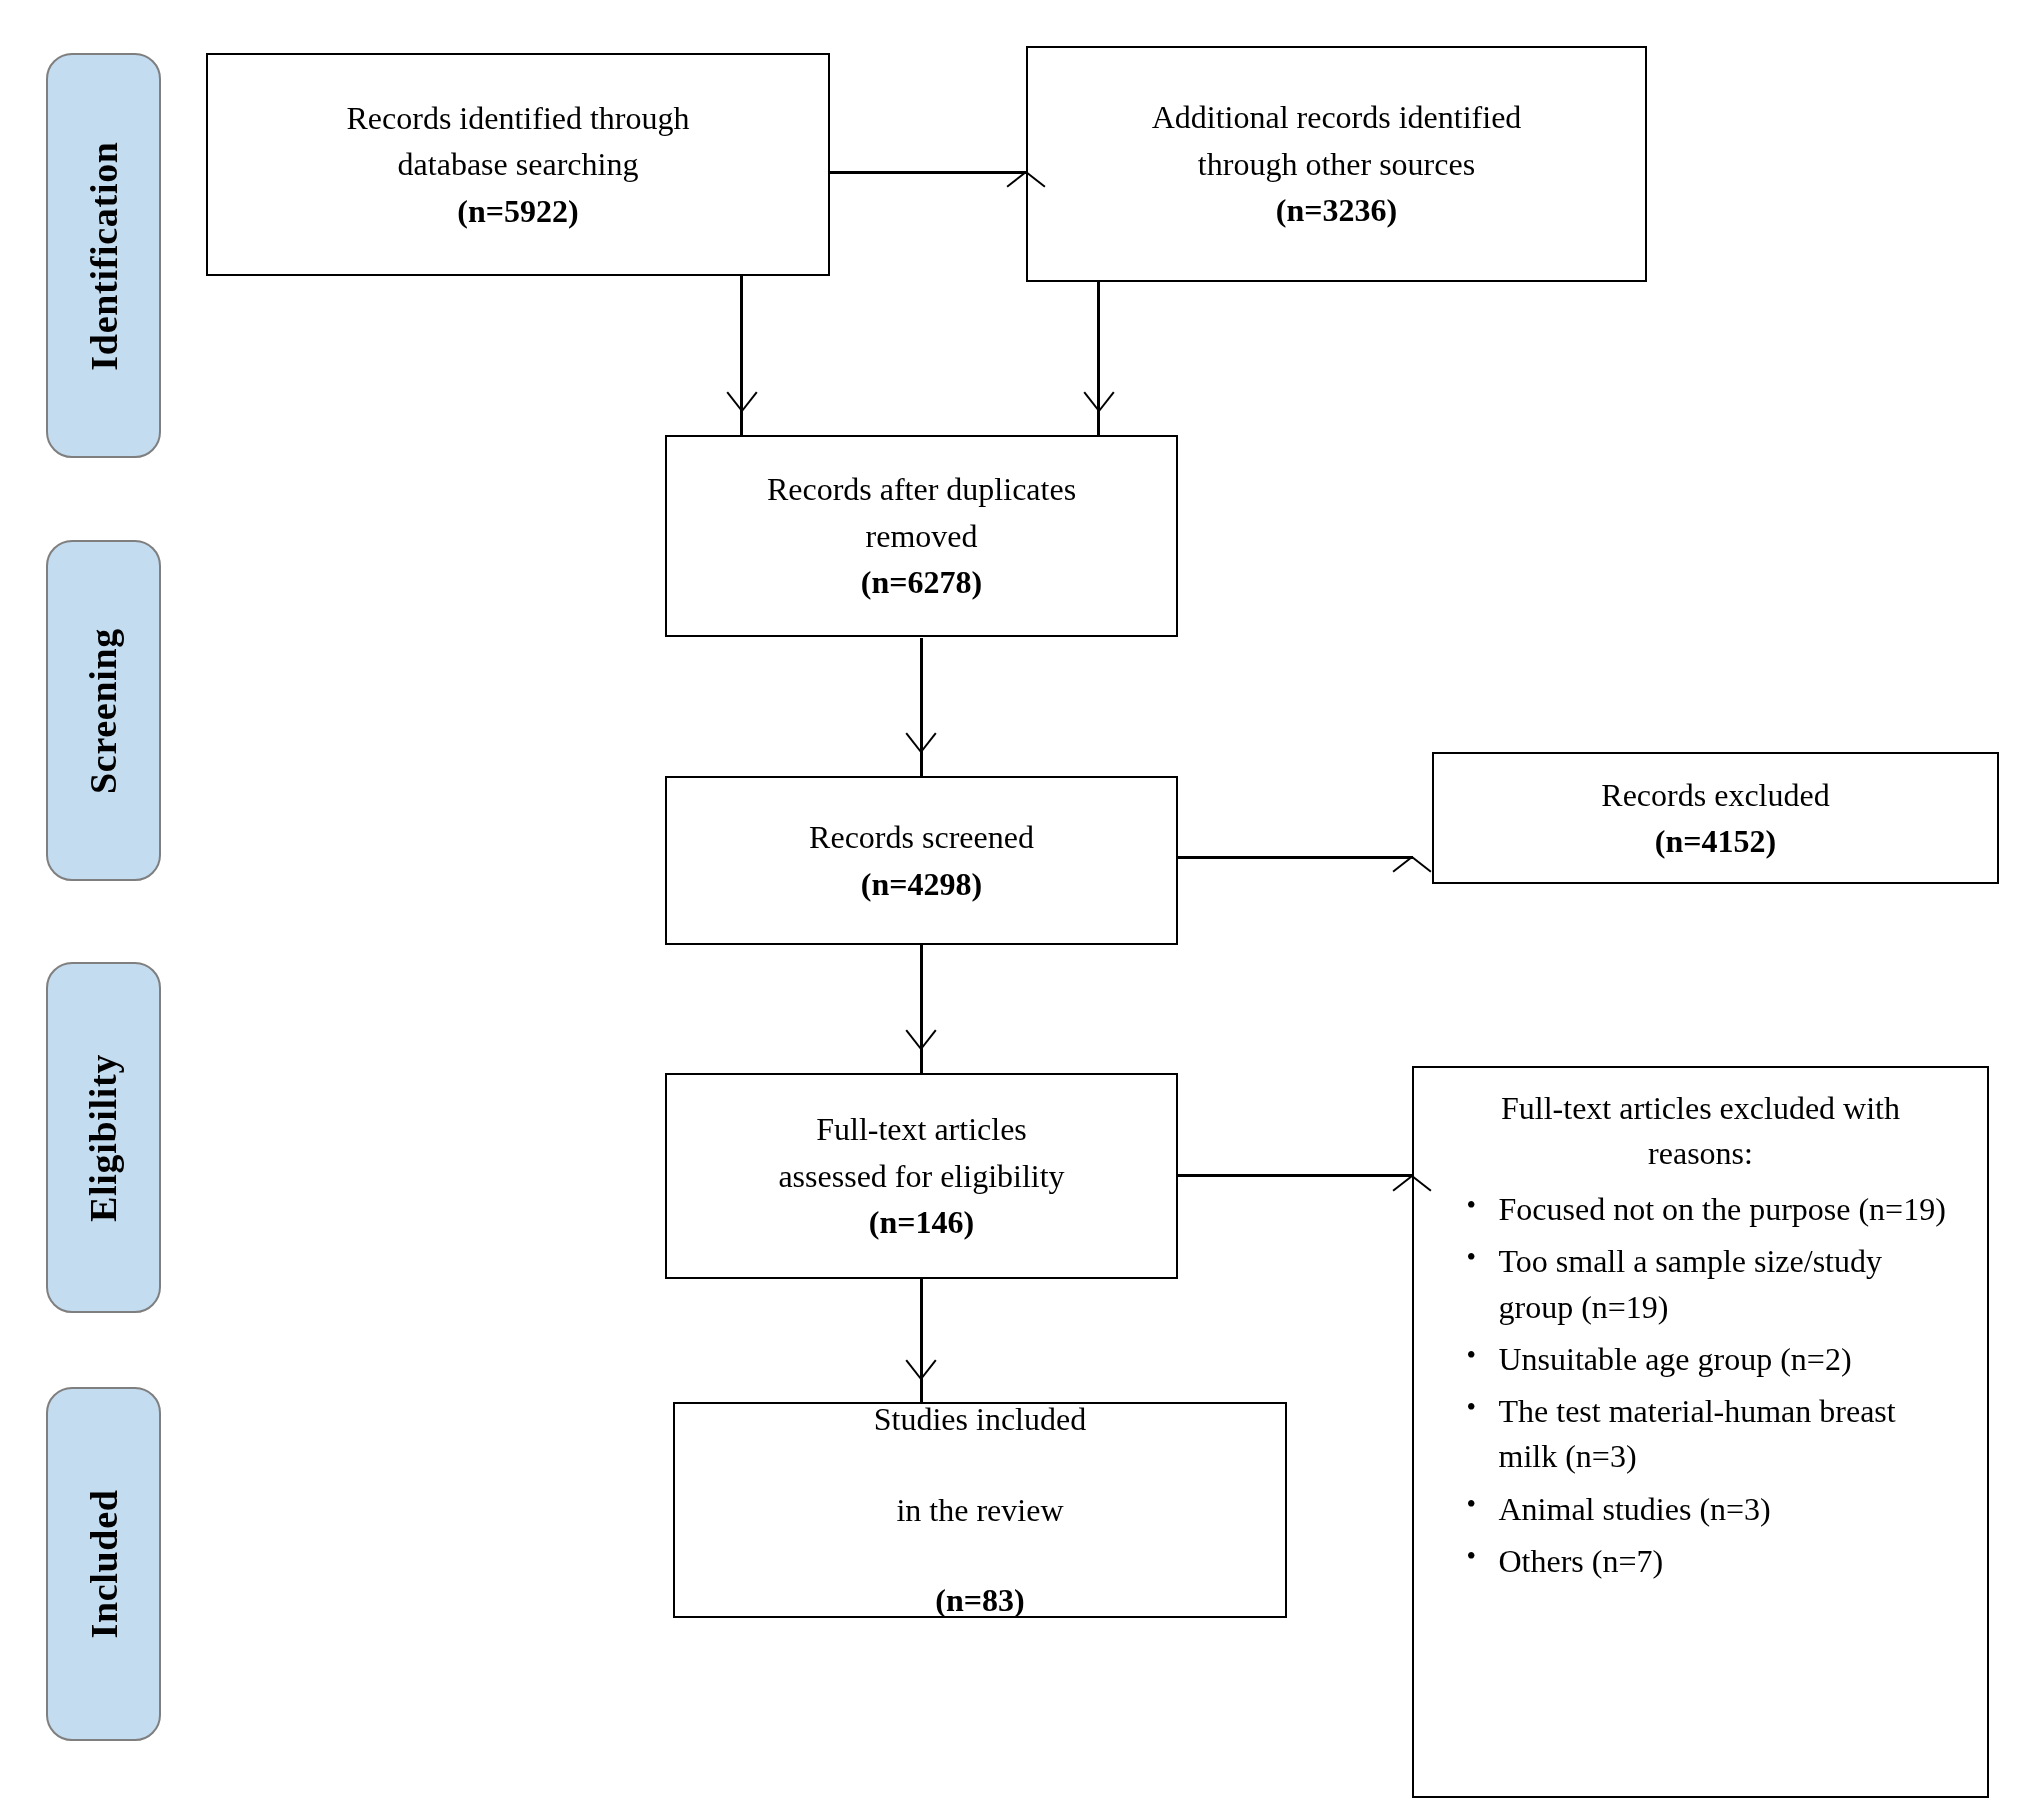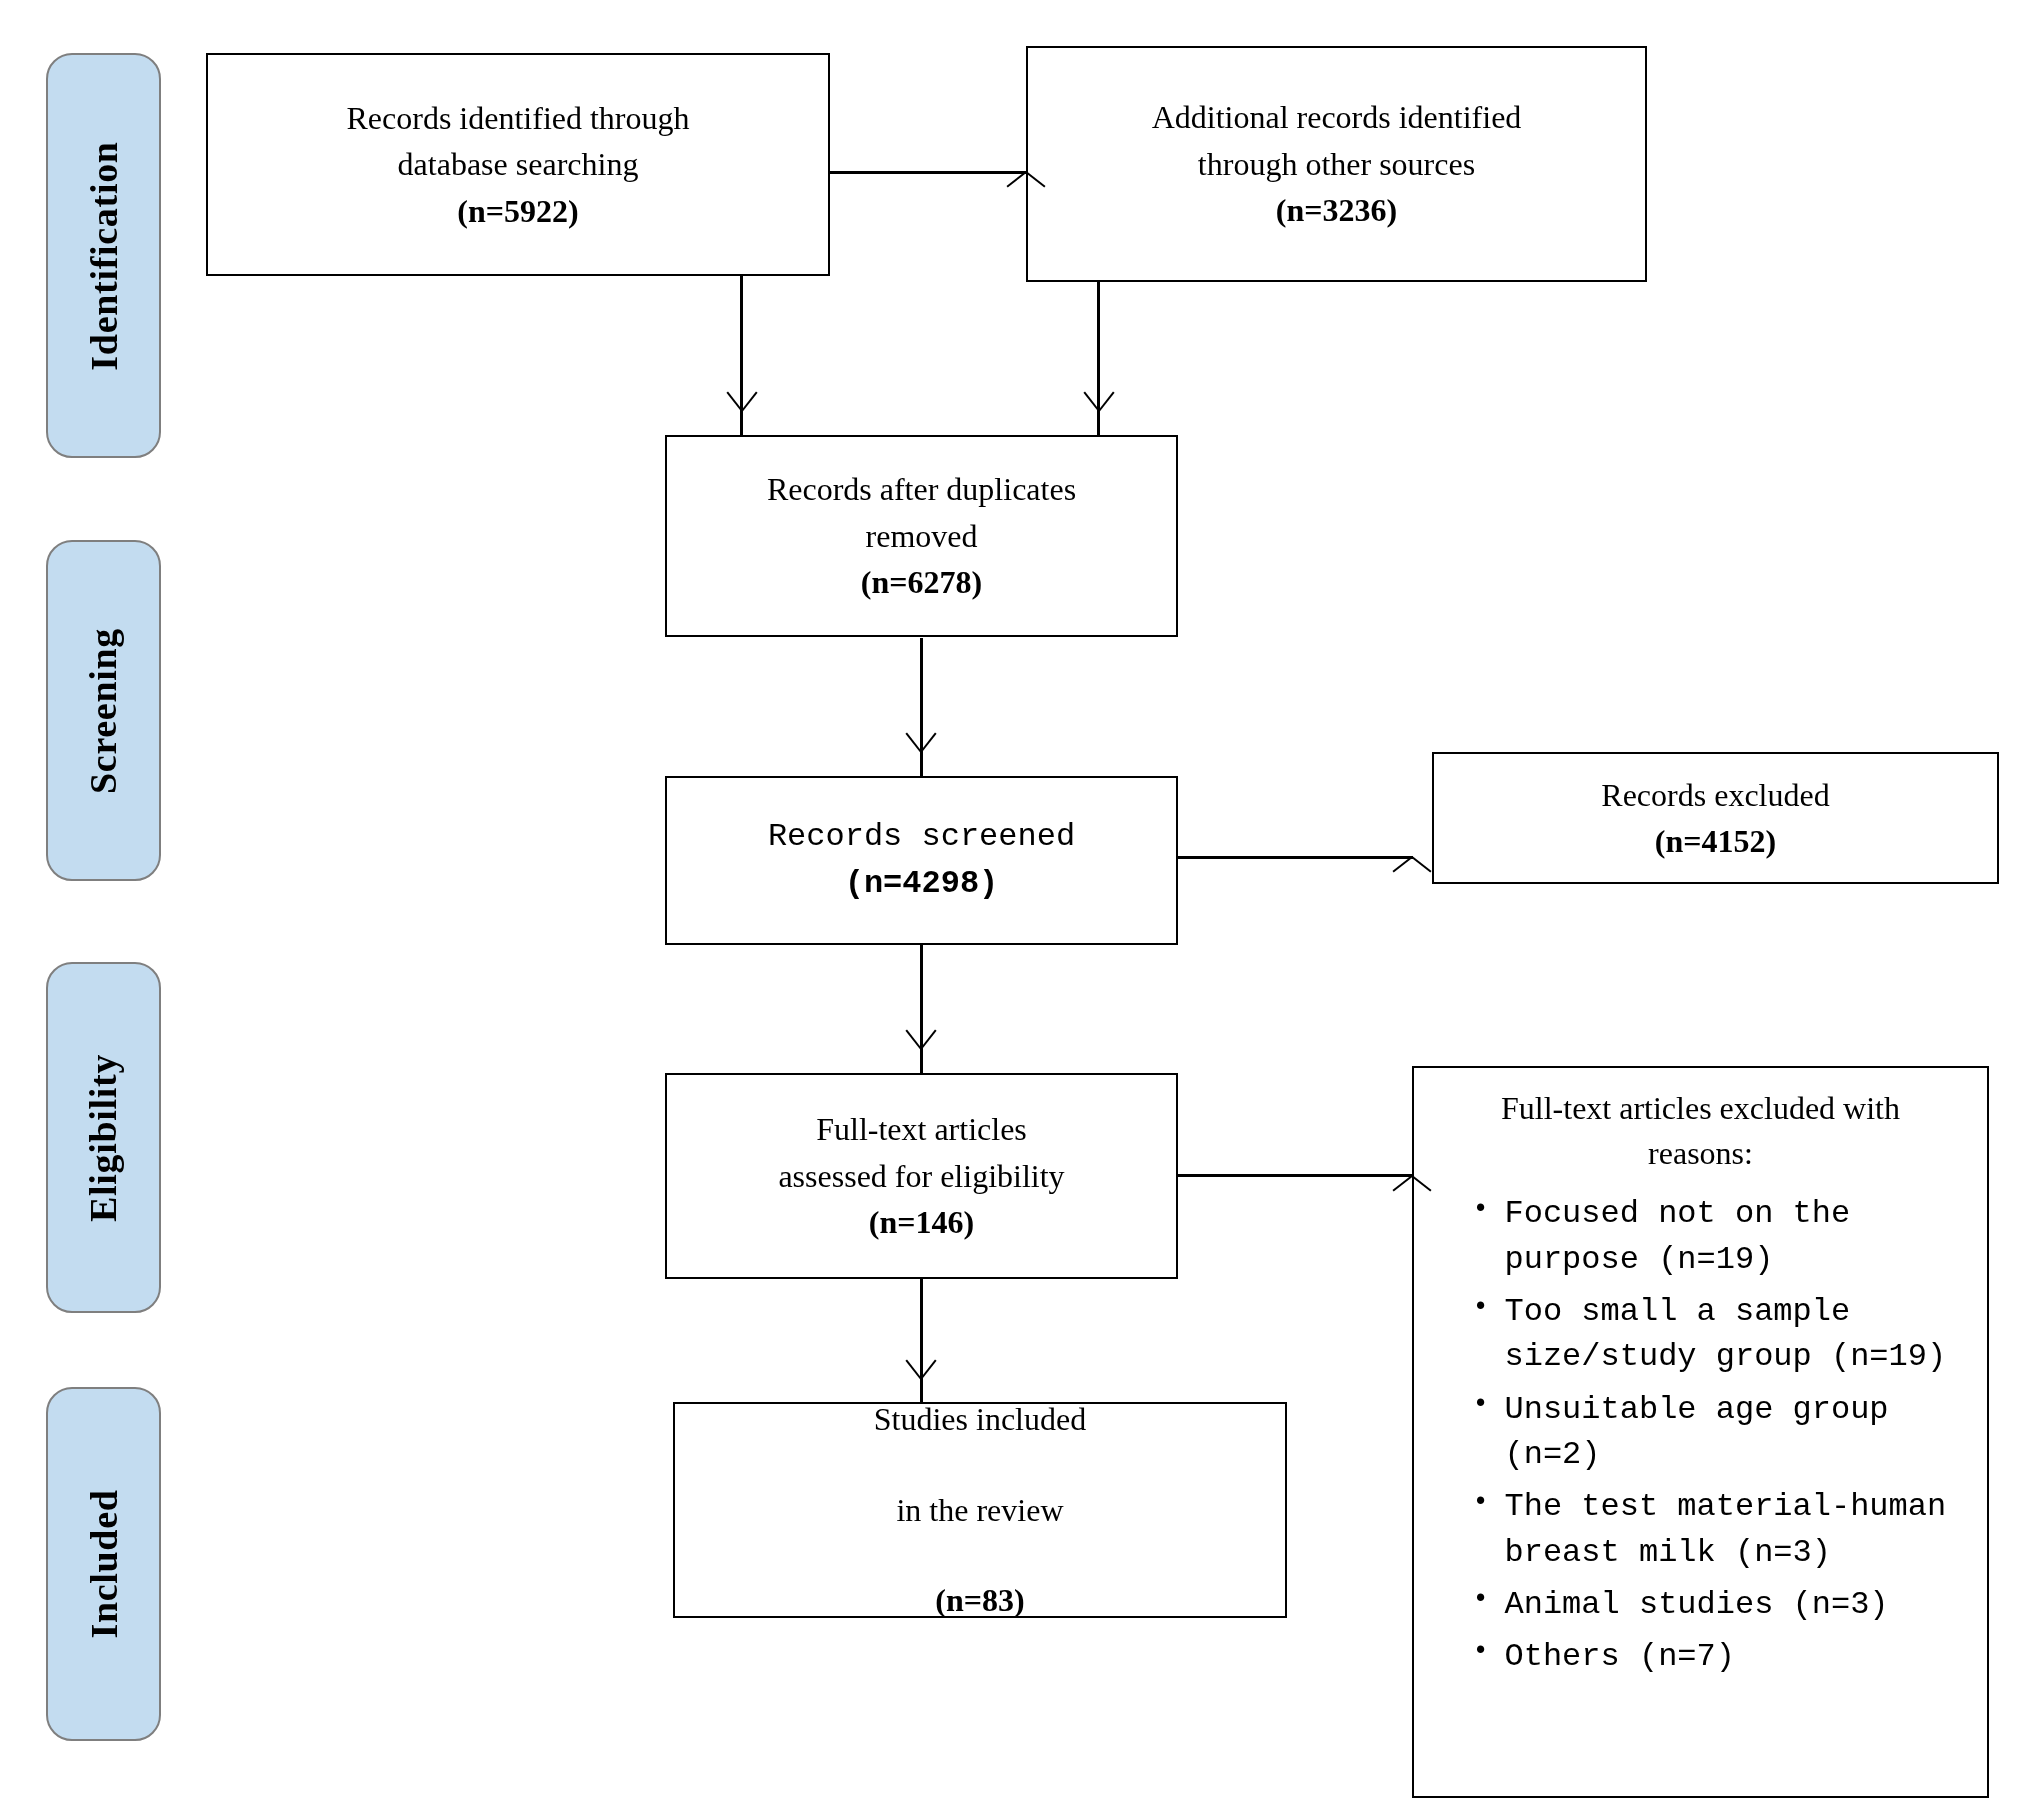--- a/index.html
+++ b/index.html
@@ -65,24 +65,23 @@
     line-height:1.42;
     padding:17.5px 17.5px 13.5px 17.5px;
     display:block;
   }
   .rbox .rhead{
     display:block;
     text-align:center;
     margin-bottom:10.8px;
   }
   .rbox ul{
-    margin:15px;
+    margin:9px;
     padding:0 0 0 58px;
     list-style:none;
-    font-family:Liberation Mono, monospace;
   }
   .rbox li{
     position:relative;
     margin:0 0 6.7px 0;
     text-indent:0;
   }
   .rbox li::before{
     content:"\2022";
     position:absolute;
     left:-32px;
@@ -170,21 +169,21 @@
       <i class="a"></i>
       <i class="b"></i>
     </div>
 
   <div class="conn vline" style="left:920px;top:638px;height:138px;"></div>
   <div class="arrowhead ah-down" style="left:921px;top:752px;">
       <i class="a"></i>
       <i class="b"></i>
     </div>
 
-  <div class="fbox" style="left:665px;top:776px;width:513px;height:169px;font-family:Liberation Mono, monospace;">
+  <div class="fbox" style="left:665px;top:776px;width:513px;height:169px;">
     <span class="ln">Records screened</span>
     <span class="ln nval">(n=4298)</span>
   </div>
 
   <div class="fbox" style="left:1412px;top:752px;width:567px;height:132px;margin-left:20px;">
     <span class="ln">Records excluded</span>
     <span class="ln nval">(n=4152)</span>
   </div>
 
   <div class="conn hline" style="left:1178px;top:856px;width:235px;"></div>

